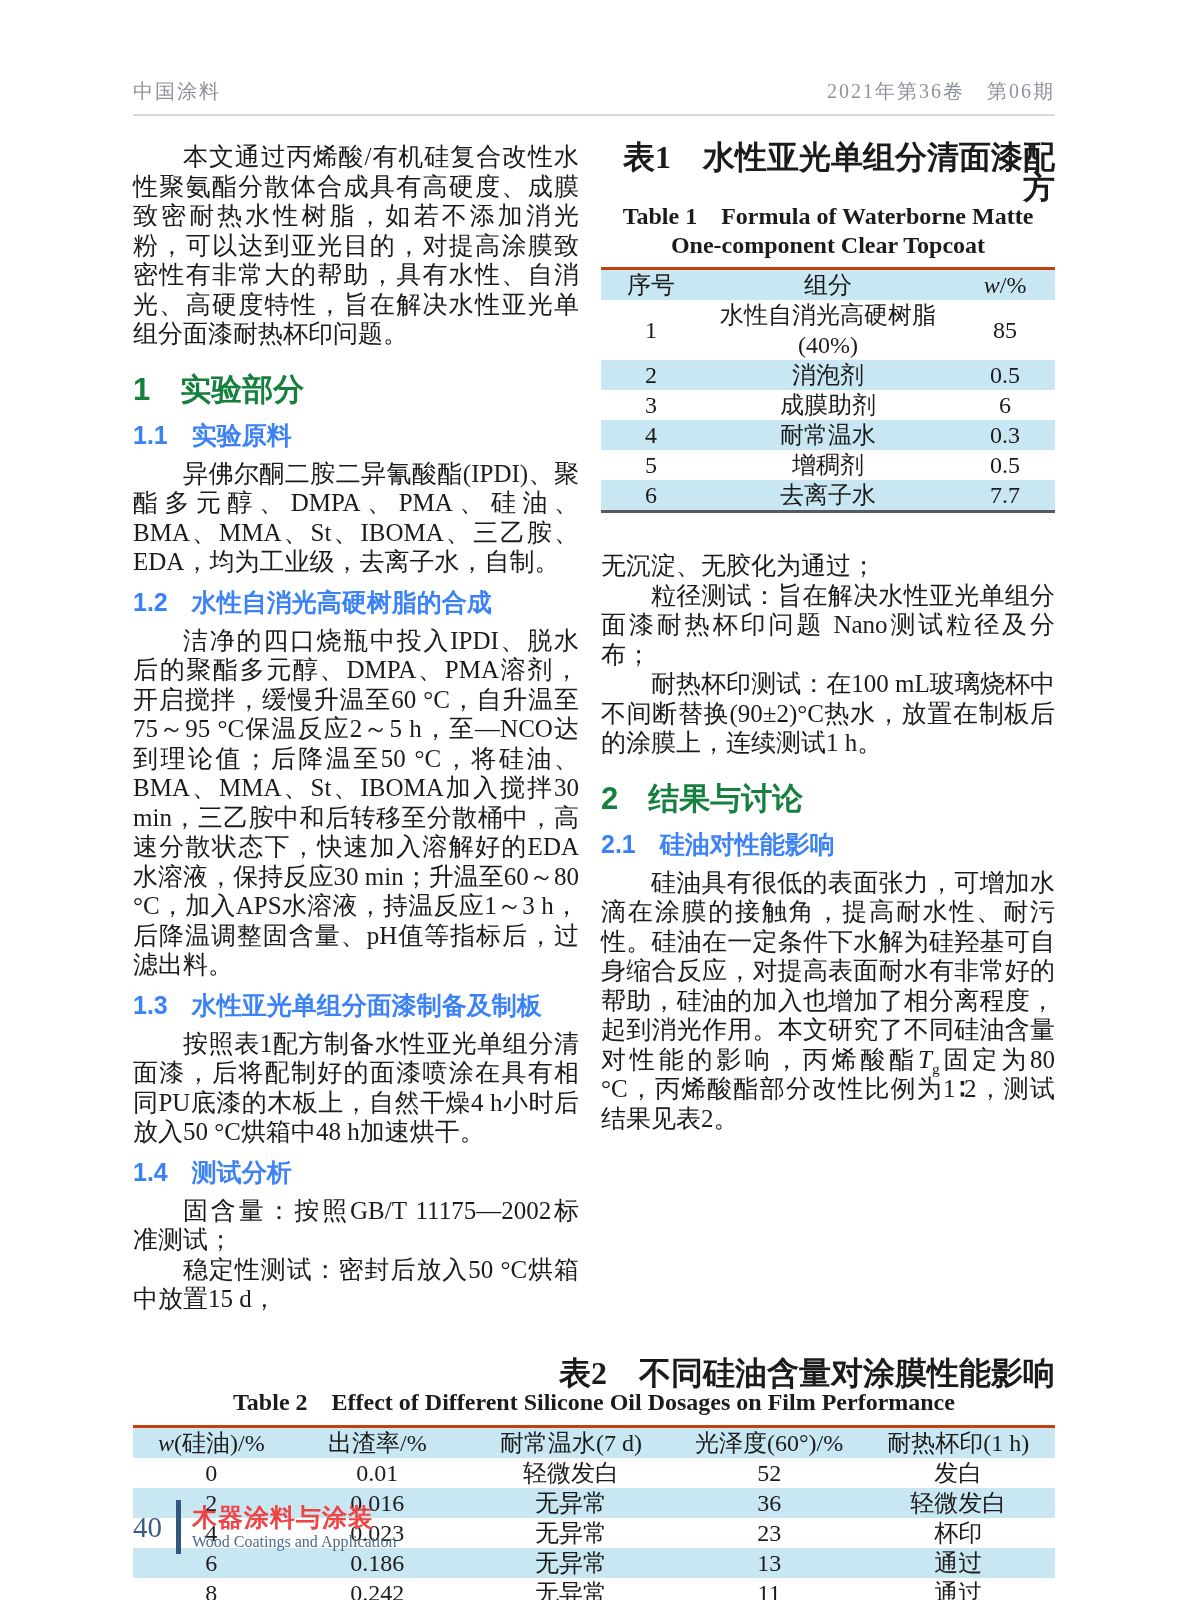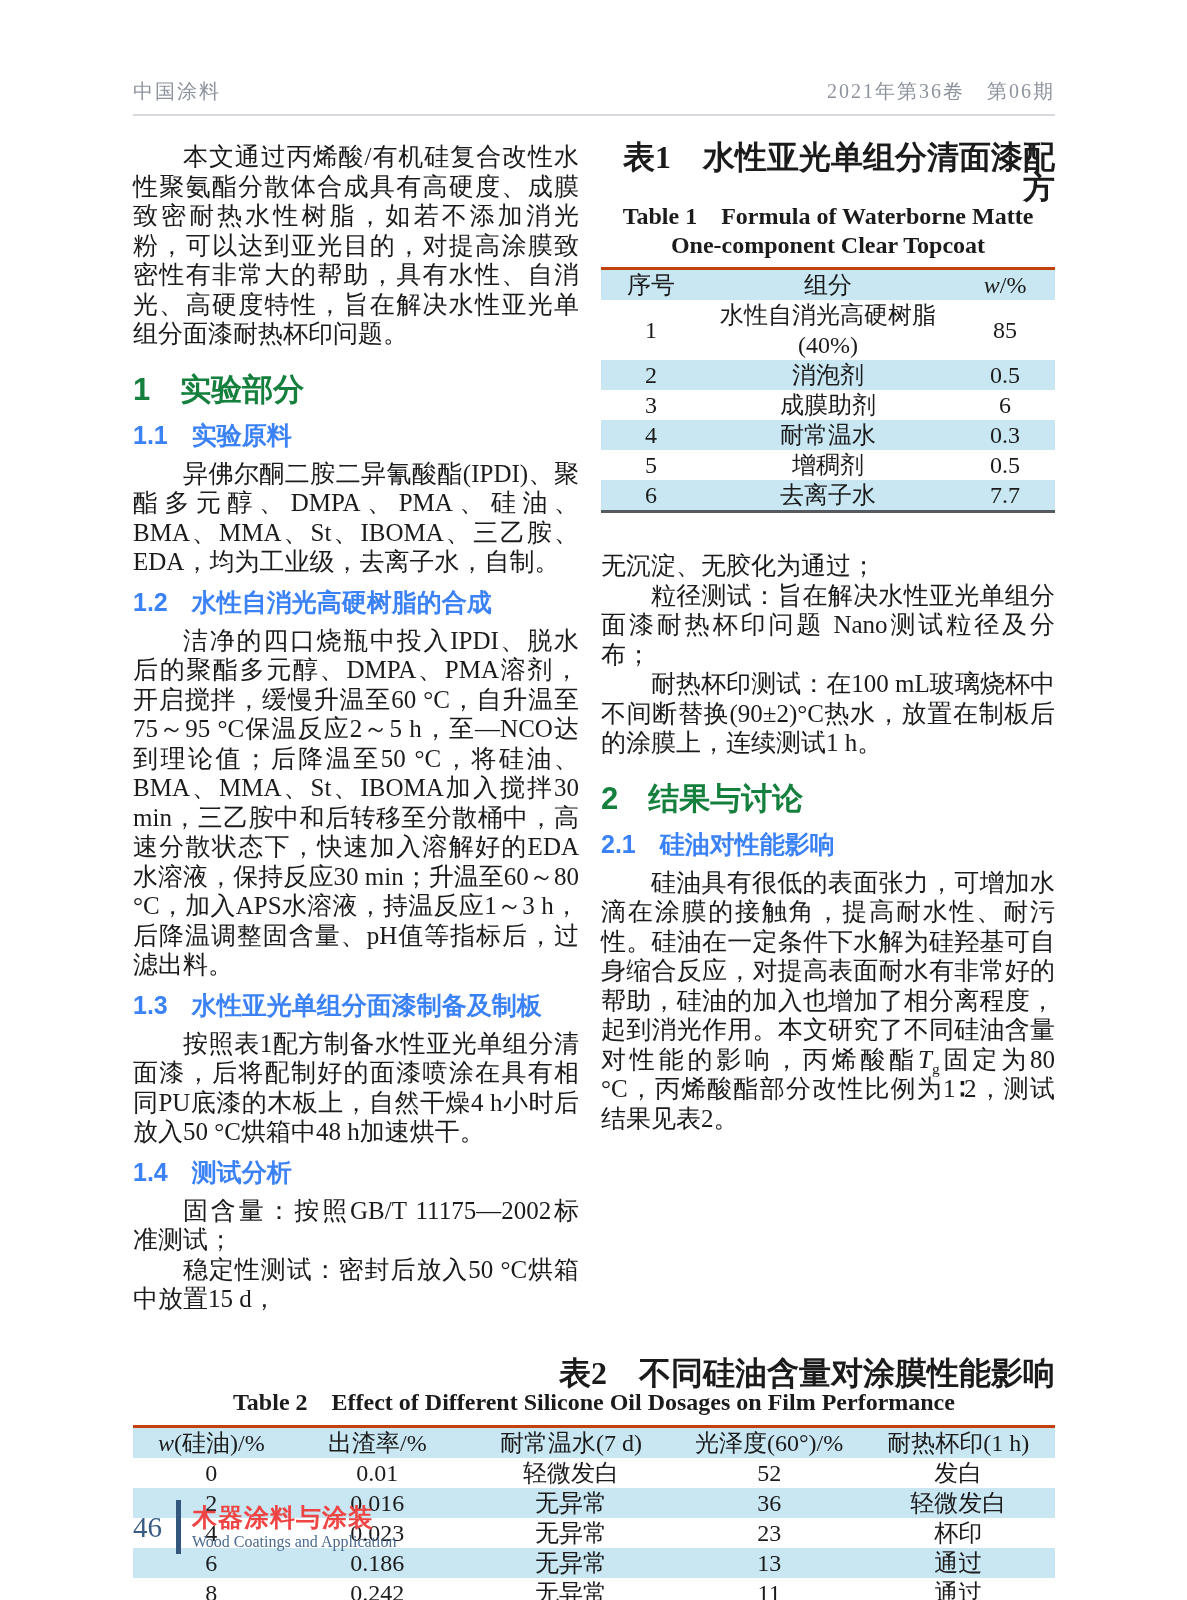--- a/index.html
+++ b/index.html
@@ -228,21 +228,21 @@
             <td>0.242</td>
             <td>无异常</td>
             <td>11</td>
             <td>通过</td>
           </tr>
       </tbody>
     </table>
   </div>
 
   <div class="pg-footer">
-    <span class="pnum">46</span>
+    <span class="pnum">40</span>
     <span class="vbar"></span>
     <span>
       <div class="ftitle">木器涂料与涂装</div>
       <div class="fsub">Wood Coatings and Application</div>
     </span>
   </div>
 
 </div>
 
 </body></html>

